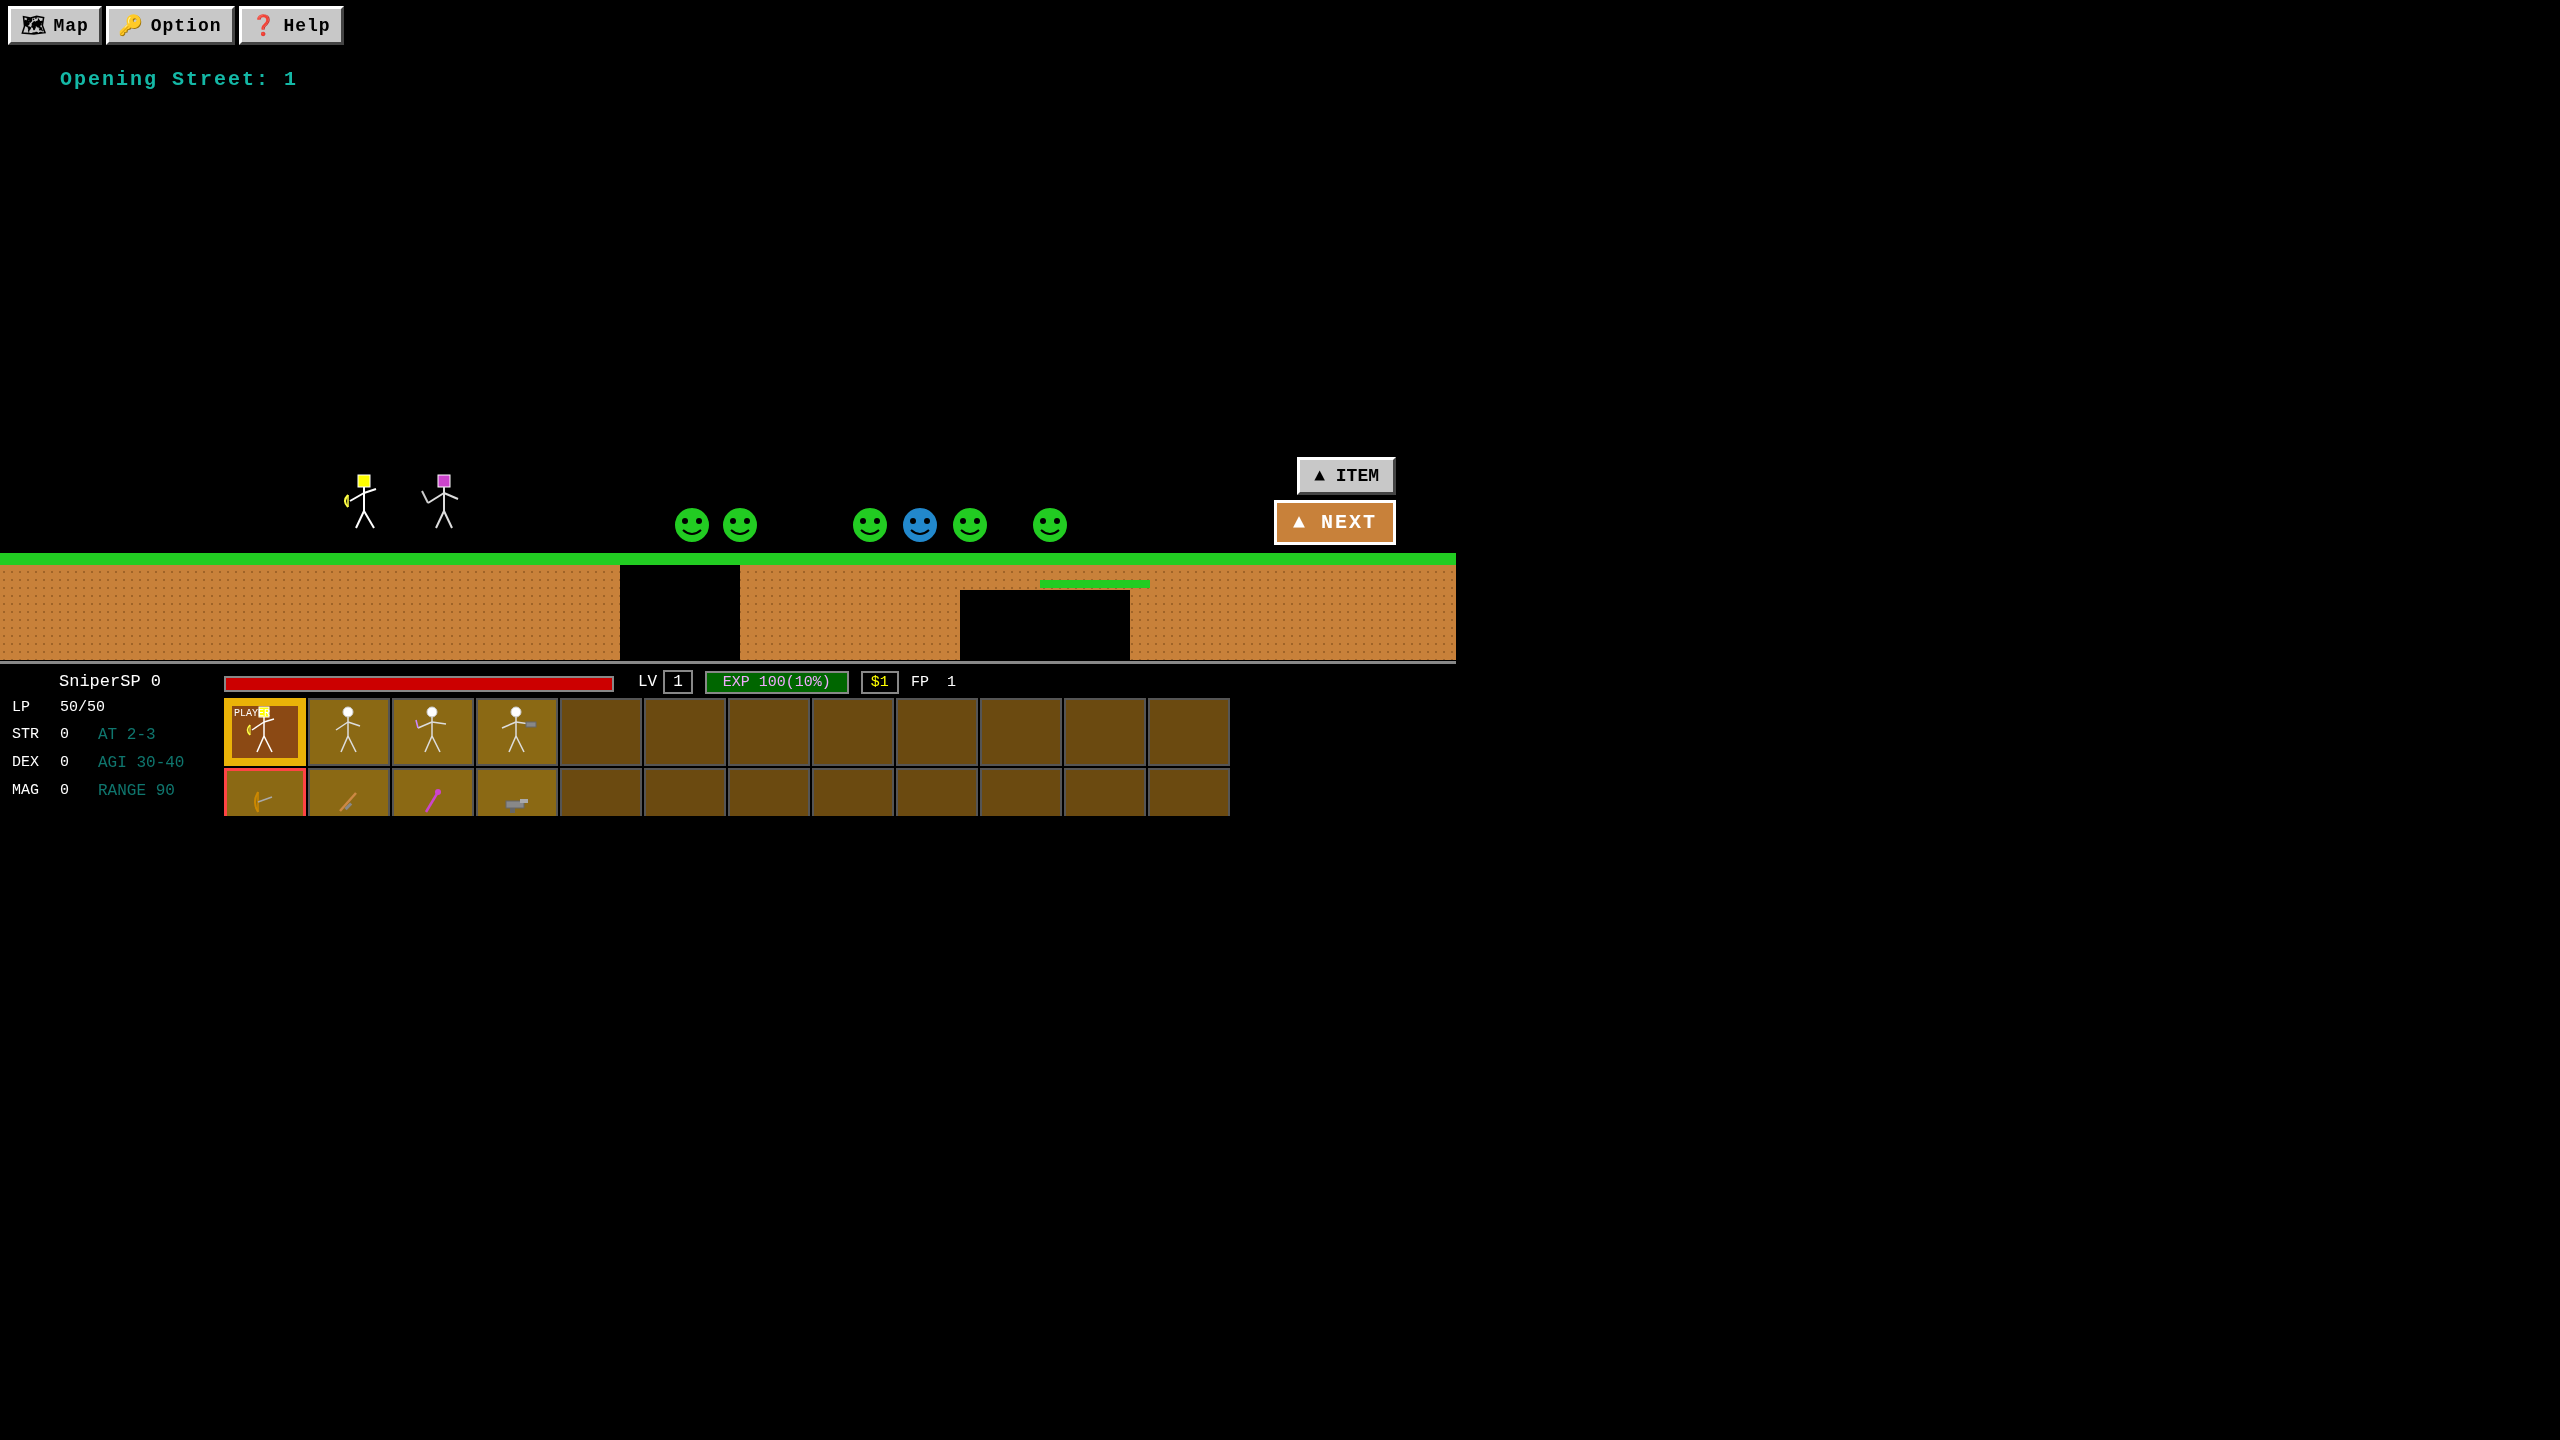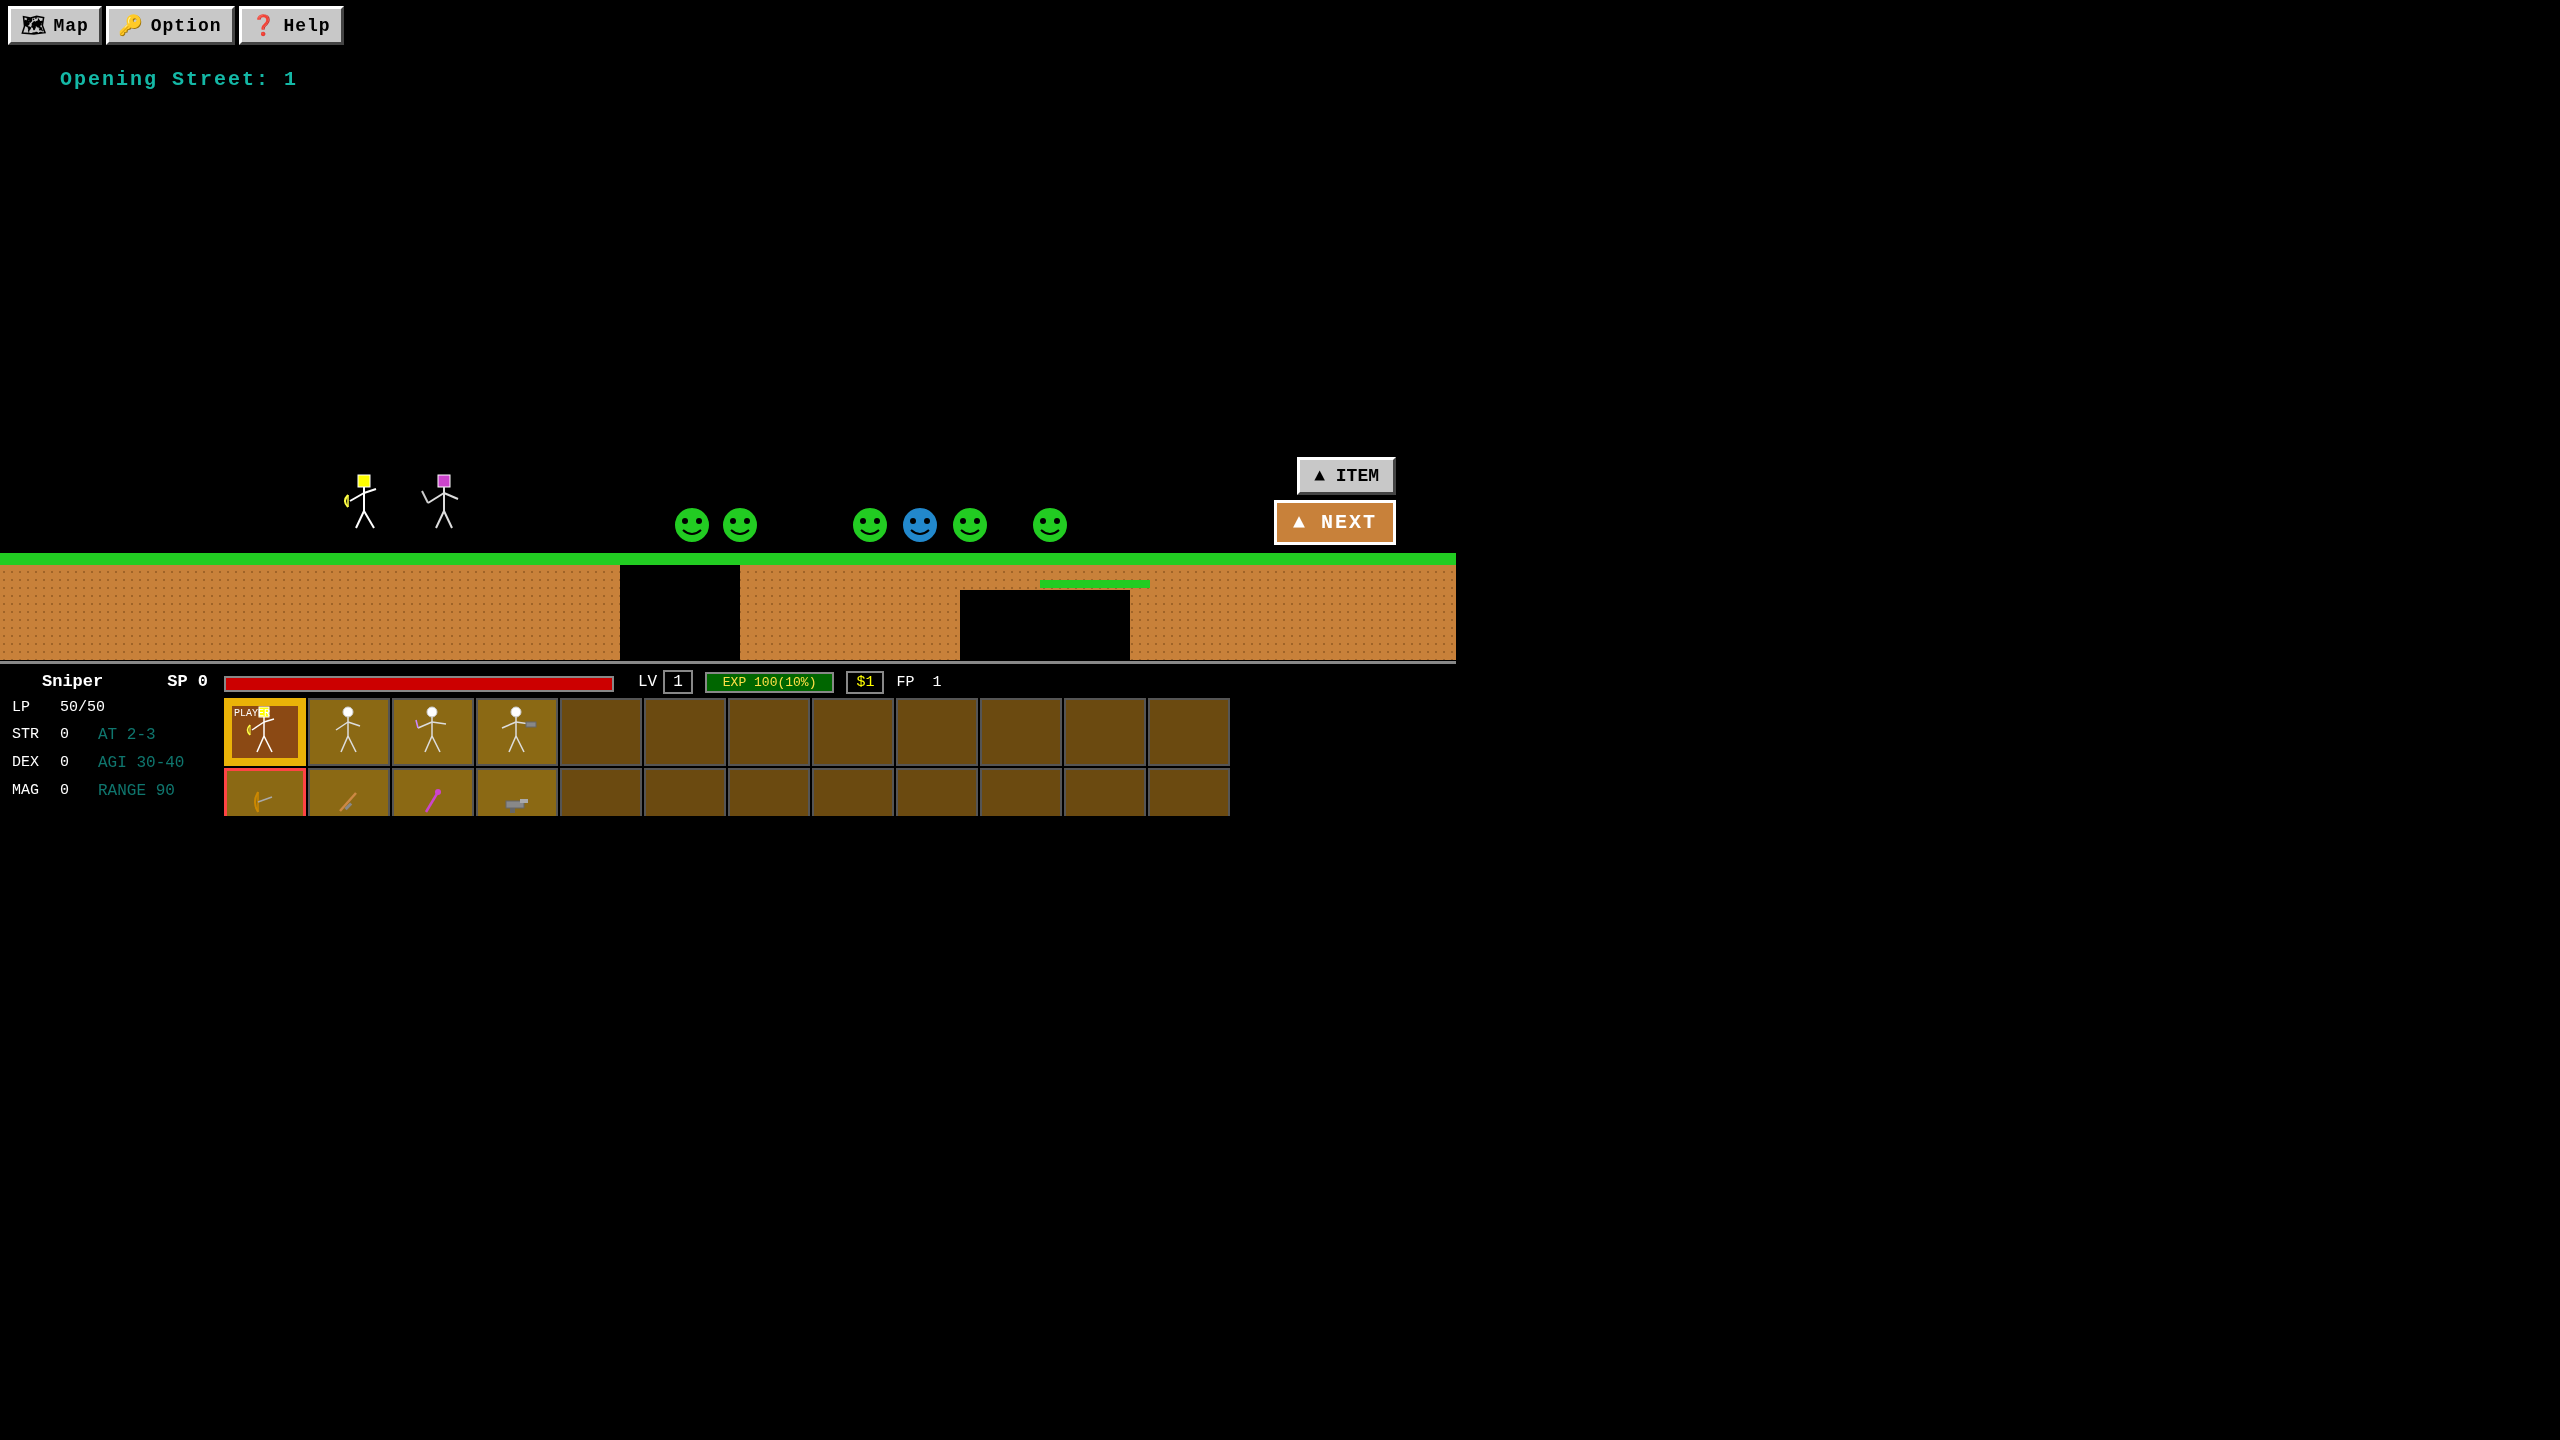--- a/index.html
+++ b/index.html
@@ -152,24 +152,23 @@
       width: 220px;
       padding: 8px 12px;
       color: #fff;
       font-family: 'Courier New', Courier, monospace;
       font-size: 15px;
       flex-shrink: 0;
     }
 
     #stats-panel .class-name {
       font-size: 17px;
-      font-weight: bold;
-      display: flex;
-      justify-content: space-between;
-      margin-left: 30px;
+      font-weight: normal;
+      display: flex;
+      justify-content: center;
     }
 
     #stats-panel .stat-row {
       display: flex;
       gap: 8px;
       margin-top: 10px;
     }
 
     #stats-panel .stat-label {
       width: 40px;
@@ -417,21 +416,21 @@
     <div style="display:flex; align-items:center; padding: 6px 4px 2px 4px; gap:4px;">
       <div id="hp-bar-container" style="flex:0 0 390px;">
         <div id="hp-bar-fill" style="width:100%; height:100%; background:#cc0000;"></div>
       </div>
 
       <div style="display:flex; align-items:center; gap:12px; padding-left: 20px;">
         <div class="" style="color:#fff; font-size:16px; display:flex; align-items:center; gap:6px;">
           <span>LV</span>
           <span style="background:#000; border:2px solid #888; padding:1px 8px;">1</span>
         </div>
-        <div style="background:#006600; border:2px solid #888; padding:1px 16px; color:#fde047; font-size:13px; font-family: 'Courier New', monospace;">
+        <div style="background:#006600; border:2px solid #888; padding:1px 16px; color:#f0abfc; font-size:15px; font-family: 'Courier New', monospace;">
           <span>EXP</span> <span>100(10%)</span>
         </div>
         <div style="background:#000; border:2px solid #888; padding:1px 8px; color:#ffff00; font-size:15px; font-family: 'Courier New', monospace;">$1</div>
         <div style="color:#fff; font-size:15px; font-family: 'Courier New', monospace; display:flex; gap:18px;">
           <span>FP</span>
           <span>1</span>
         </div>
       </div>
     </div>
 

